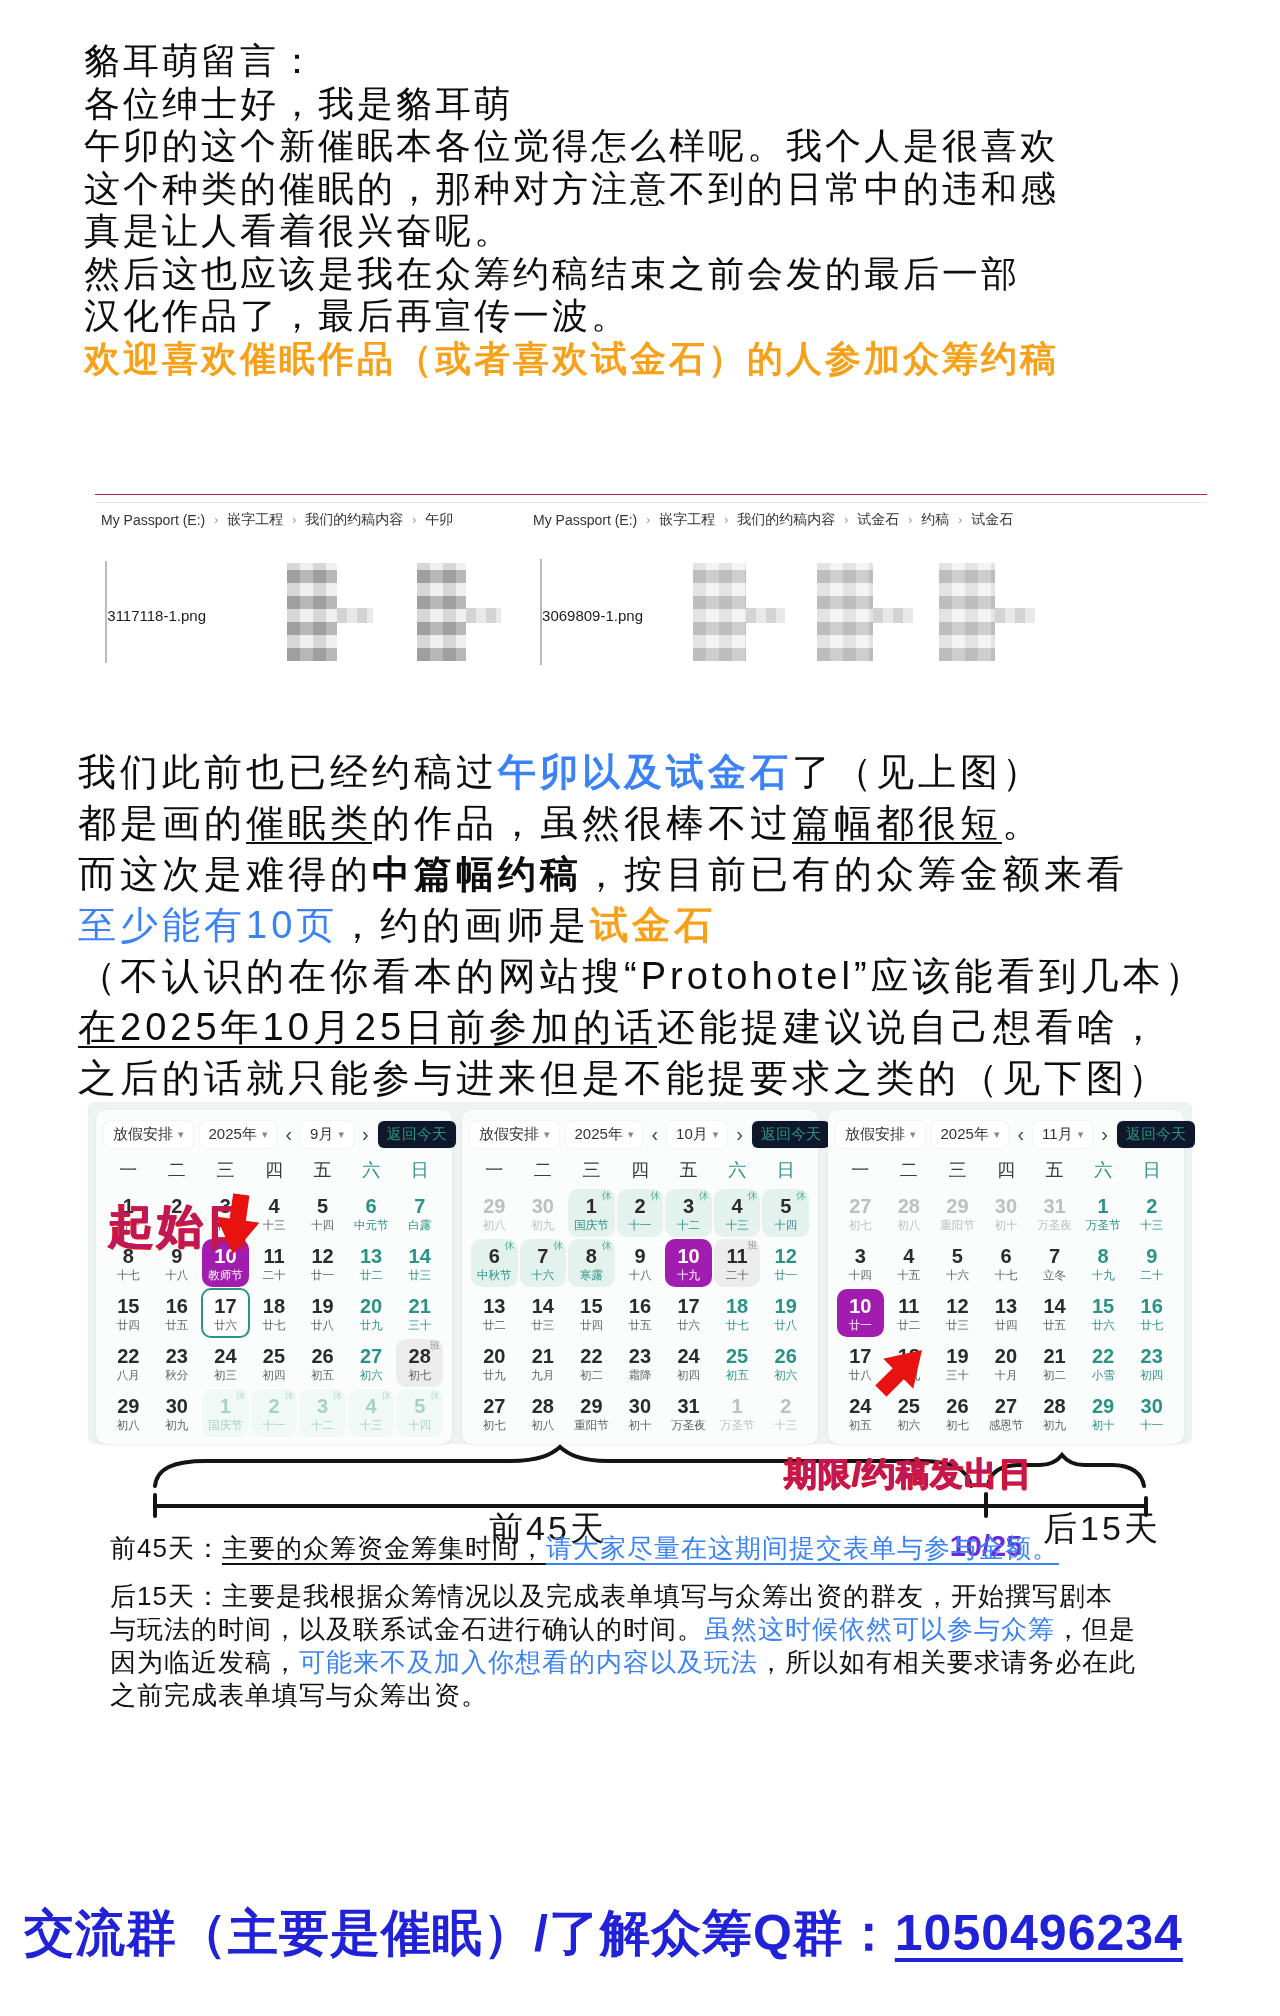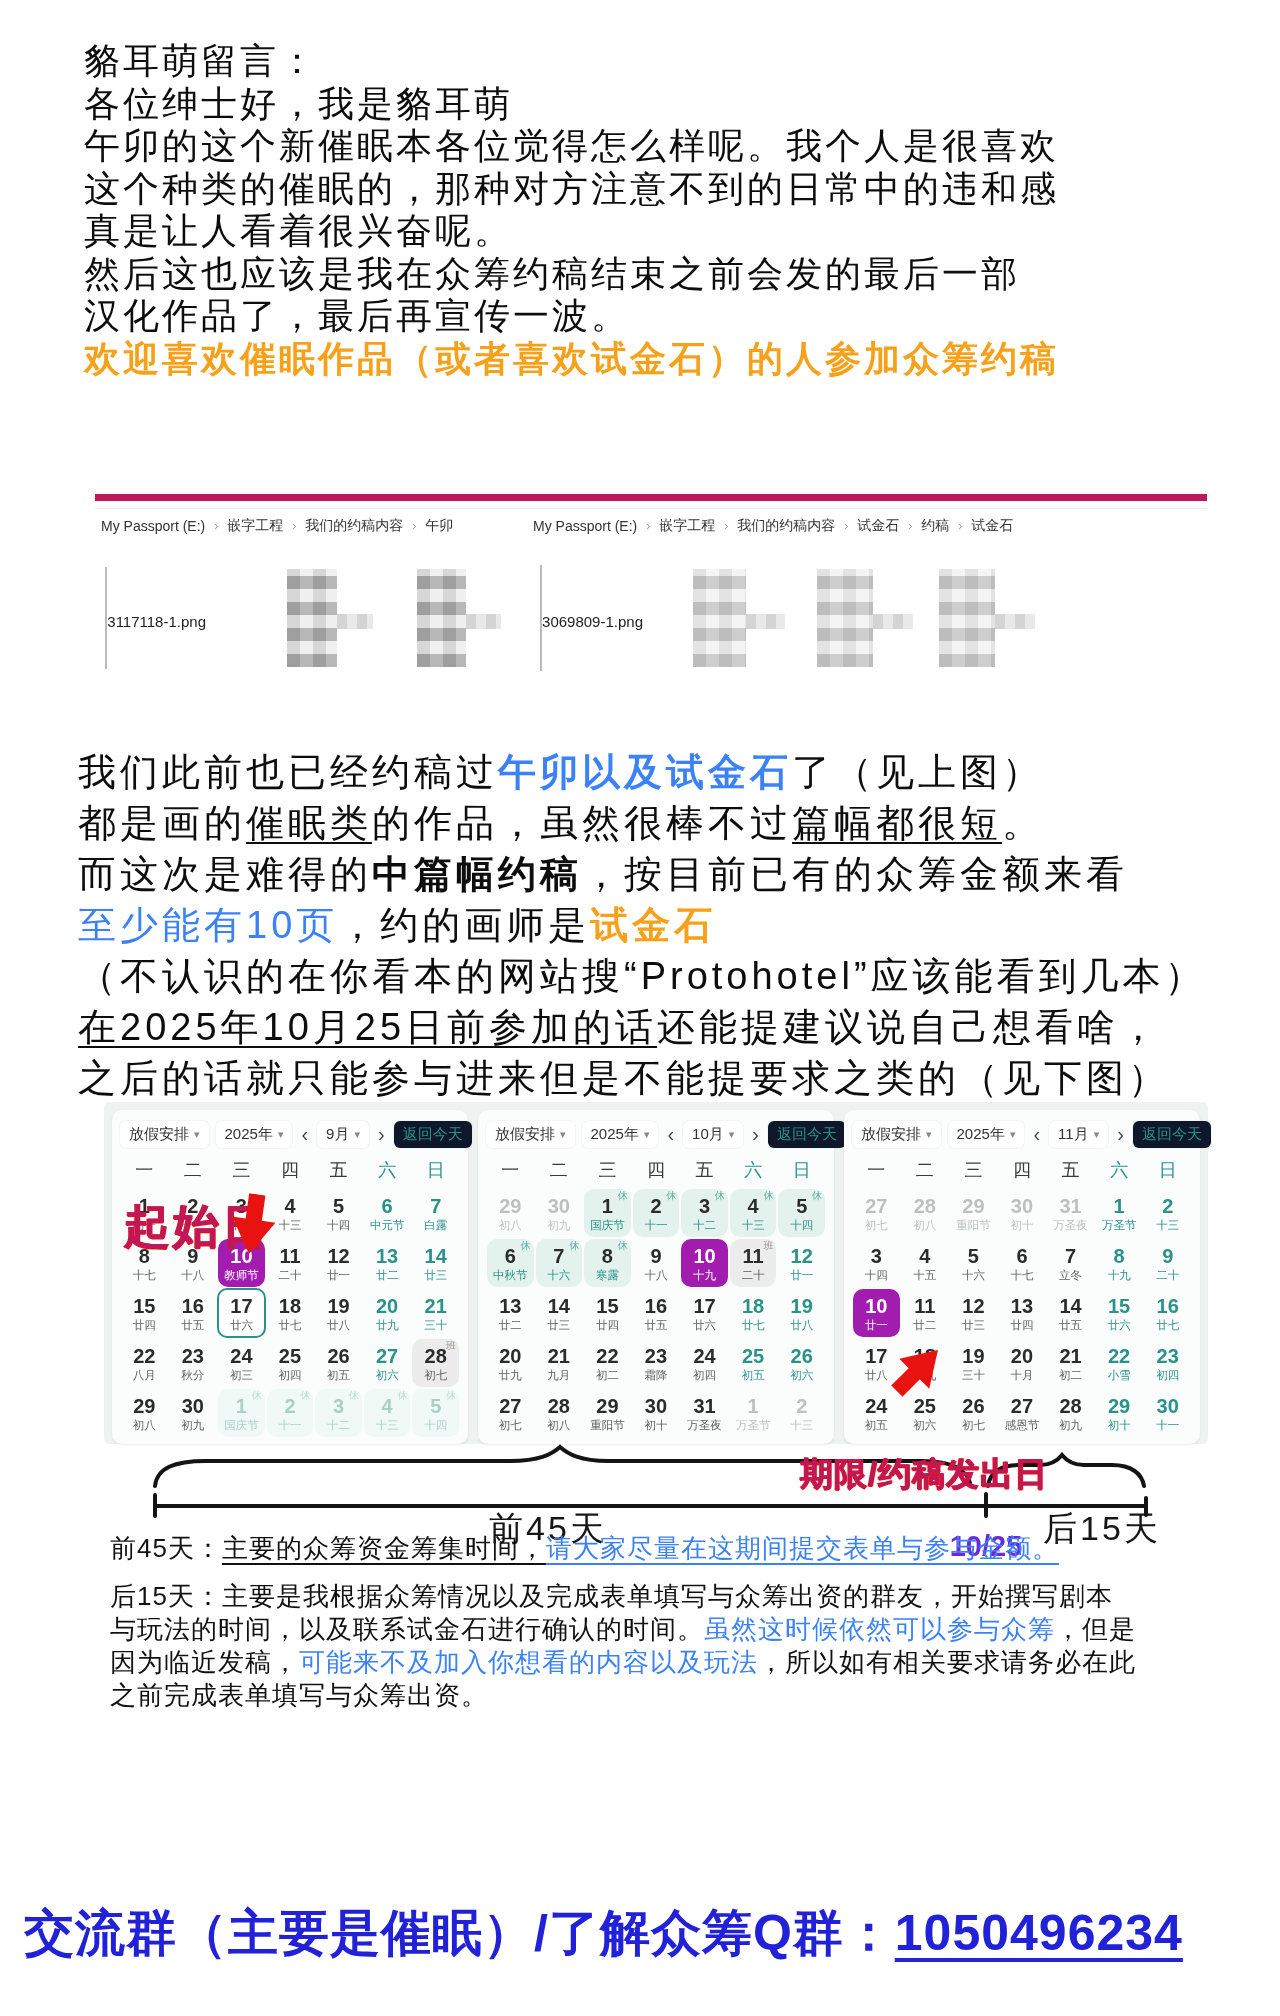--- a/index.html
+++ b/index.html
@@ -13,21 +13,21 @@
   .notes{position:absolute;left:110px;top:1532px;width:1090px;font-size:26px;line-height:33px;letter-spacing:1px;color:#111;}
   .notes .tline{white-space:normal;}
   .notes .tline:first-child{margin-bottom:15px;}
 
   .r{color:#3b82f6;}
   .o{color:#f7a11a;}
   .b{font-weight:bold;}
   .u{text-decoration:underline;text-underline-offset:6px;text-decoration-thickness:2px;}
 
   
-  .explorer{position:absolute;left:95px;top:494px;width:1112px;height:200px;border-top:7px solid #be185d;}
+  .explorer{position:absolute;left:95px;top:494px;width:1112px;height:200px;border-top:1px solid #be185d;}
   .explorer .edge2{position:absolute;top:7px;left:0;right:0;height:1px;background:#e8e8e8;}
   .crumb-row{position:absolute;top:16px;display:flex;align-items:center;gap:9px;font-size:14px;color:#333;white-space:nowrap;}
   .crumb-row.left{left:6px;}
   .crumb-row.right{left:438px;}
   .crumb-row .sep{color:#999;font-size:12px;}
   .files{position:absolute;left:0;top:44px;right:0;height:150px;}
   .file{position:absolute;top:8px;height:130px;display:flex;flex-direction:row;justify-content:flex-end;align-items:center;}
   .f0{left:33px;width:78px;}  .f1{left:192px;width:86px;} .f2{left:322px;width:84px;}
   .f3{left:466px;width:82px;} .f4{left:598px;width:92px;} .f5{left:722px;width:96px;} .f6{left:844px;width:96px;}
   .thumb{width:100%;height:98px;border:1px solid #bbb;box-sizing:border-box;}
@@ -42,21 +42,21 @@
       linear-gradient(100deg, #9a9a9a 0 14%, transparent 14% 70%, #b5b5b5 70% 82%, transparent 82%),
       linear-gradient(0deg, #777 0 16%, transparent 16%);}
   .thumb.mosaic{border:none;background-image:
       repeating-linear-gradient(0deg, rgba(130,130,130,.45) 0 13px, rgba(255,255,255,.45) 13px 26px),
       repeating-linear-gradient(90deg, #b6b6b6 0 13px, #e4e4e4 13px 26px);}
   .f4 .thumb.mosaic,.f5 .thumb.mosaic,.f6 .thumb.mosaic{opacity:.68;}
   .fname{font-size:15px;color:#1c1c1c;margin-top:6px;white-space:nowrap;}
   .fname-blur{width:72%;height:15px;margin-top:7px;background:repeating-linear-gradient(90deg,#c9c9c9 0 10px,#e3e3e3 10px 20px);opacity:.8;}
 
   
-  .cal-section{position:absolute;left:104px;top:1102px;width:1104px;height:342px;background:#eef3f2;border-radius:6px;
+  .cal-section{position:absolute;left:88px;top:1102px;width:1104px;height:342px;background:#eef3f2;border-radius:6px;
                display:flex;gap:10px;padding:0;box-sizing:border-box;justify-content:center;align-items:flex-start;}
   .cal-card{position:relative;width:356px;height:334px;margin-top:8px;background:#fafdfc;border-radius:10px;
             box-shadow:0 1px 3px rgba(0,0,0,.08);padding:8px 8px 0;box-sizing:border-box;}
   .cal-header{display:flex;align-items:center;gap:7px;height:32px;font-size:15px;color:#333;}
   .chip{background:#fff;border-radius:6px;padding:4px 9px;box-shadow:0 0 2px rgba(0,0,0,.12);display:flex;align-items:center;gap:5px;white-space:nowrap;}
   .chip .caret{font-style:normal;font-size:11px;color:#888;}
   .navbtn{color:#444;font-size:20px;padding:0 2px;line-height:1;}
   .today-btn{margin-left:auto;background:#0f172a;border-radius:6px;padding:4px 9px;box-shadow:0 0 2px rgba(0,0,0,.12);color:#2a9286;white-space:nowrap;}
   .weekdays{display:grid;grid-template-columns:repeat(7,1fr);height:36px;align-items:center;text-align:center;
             font-size:18px;color:#3a3a3a;margin-top:2px;}

